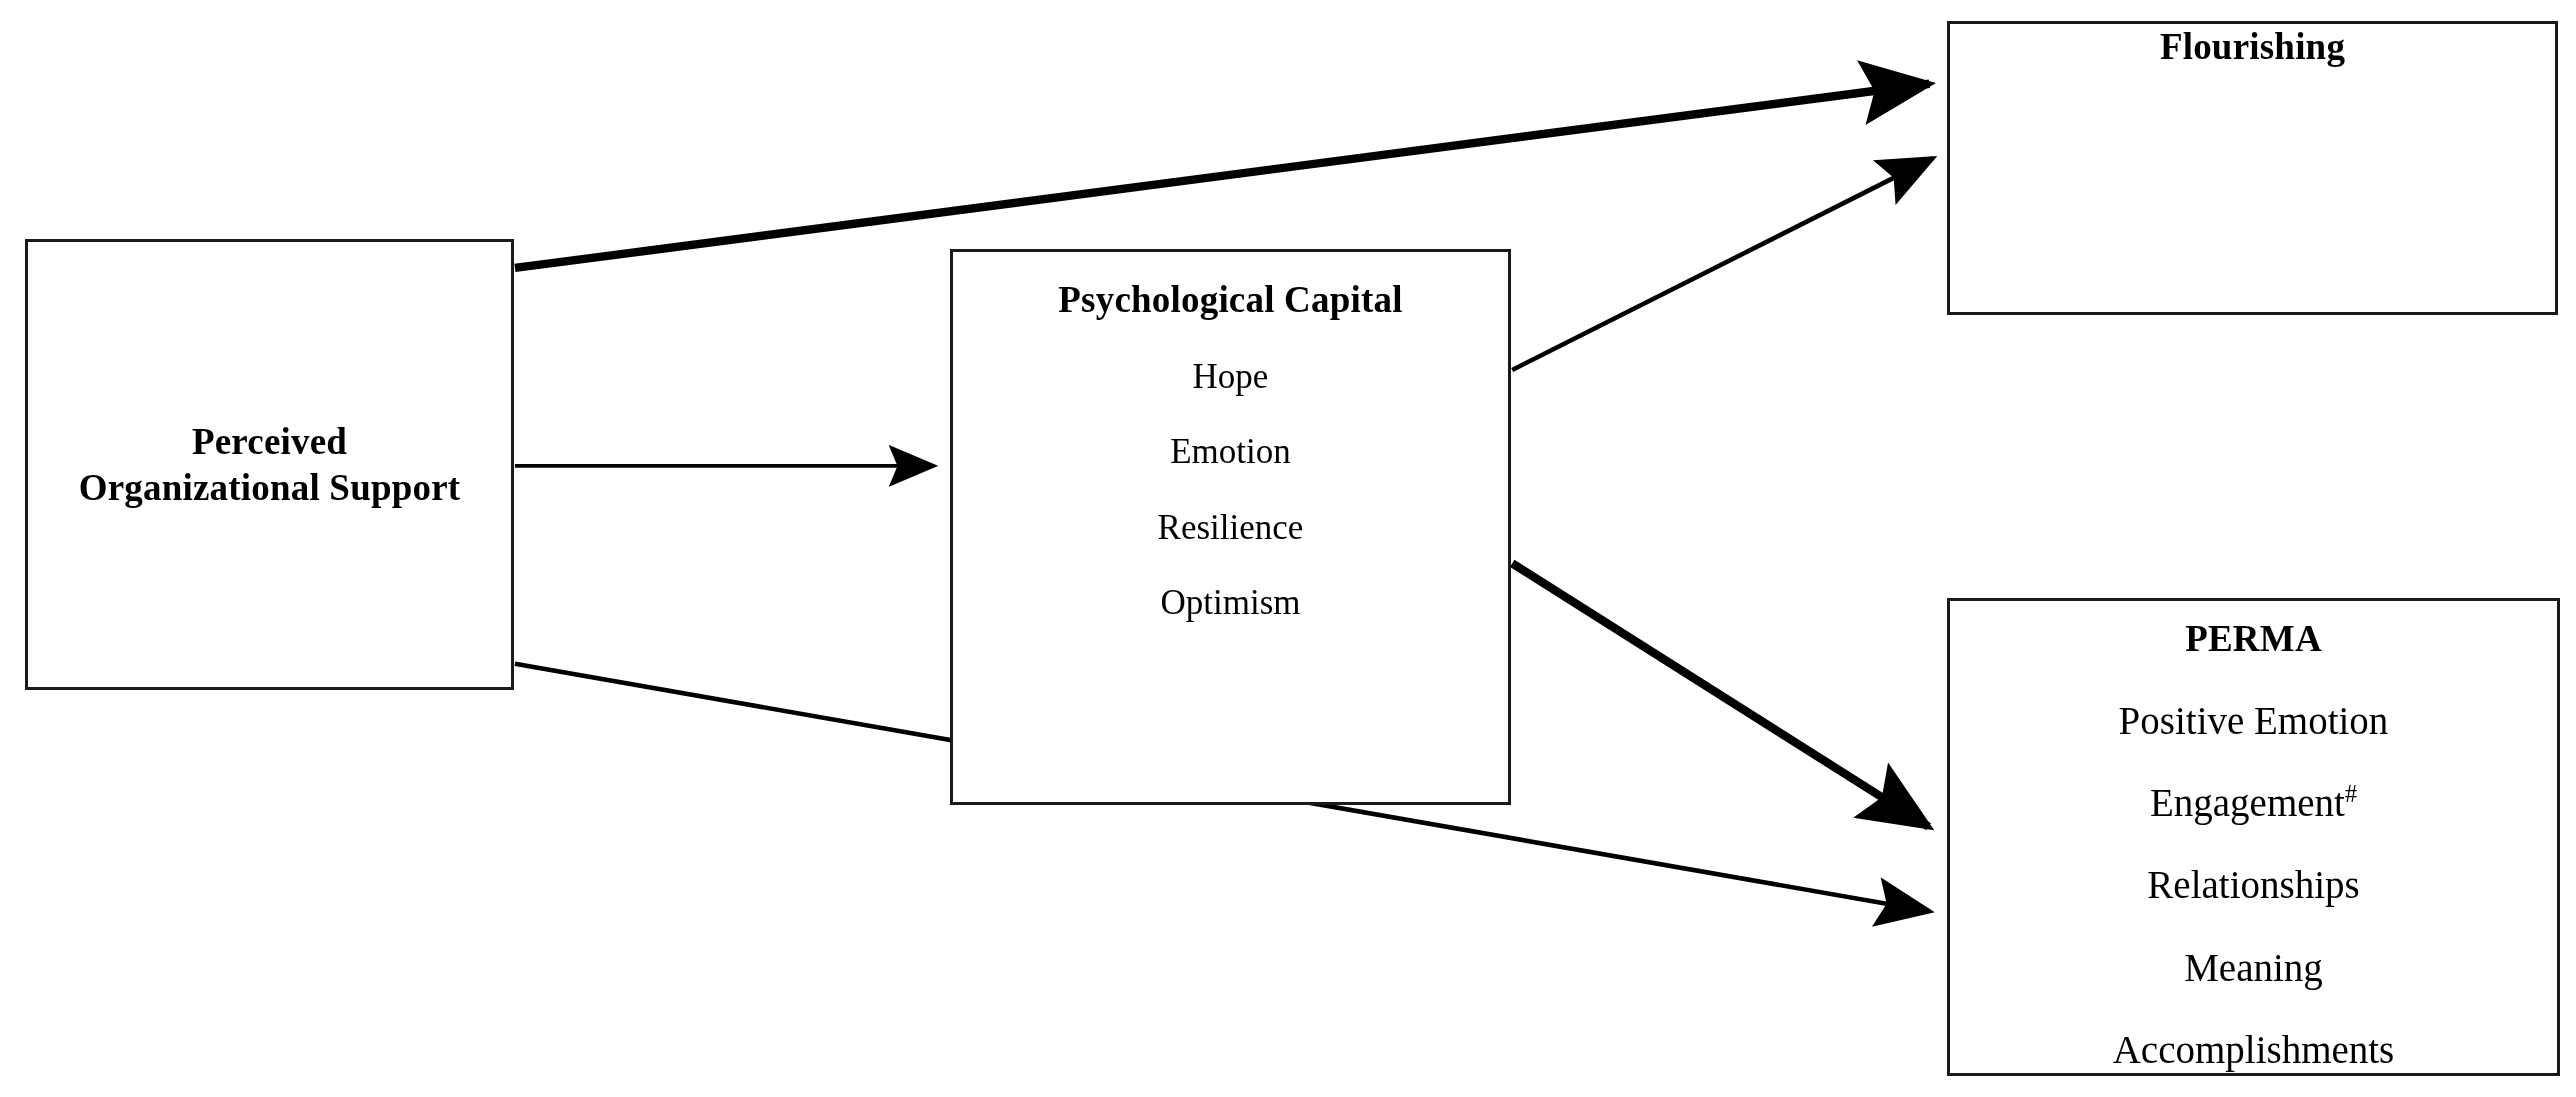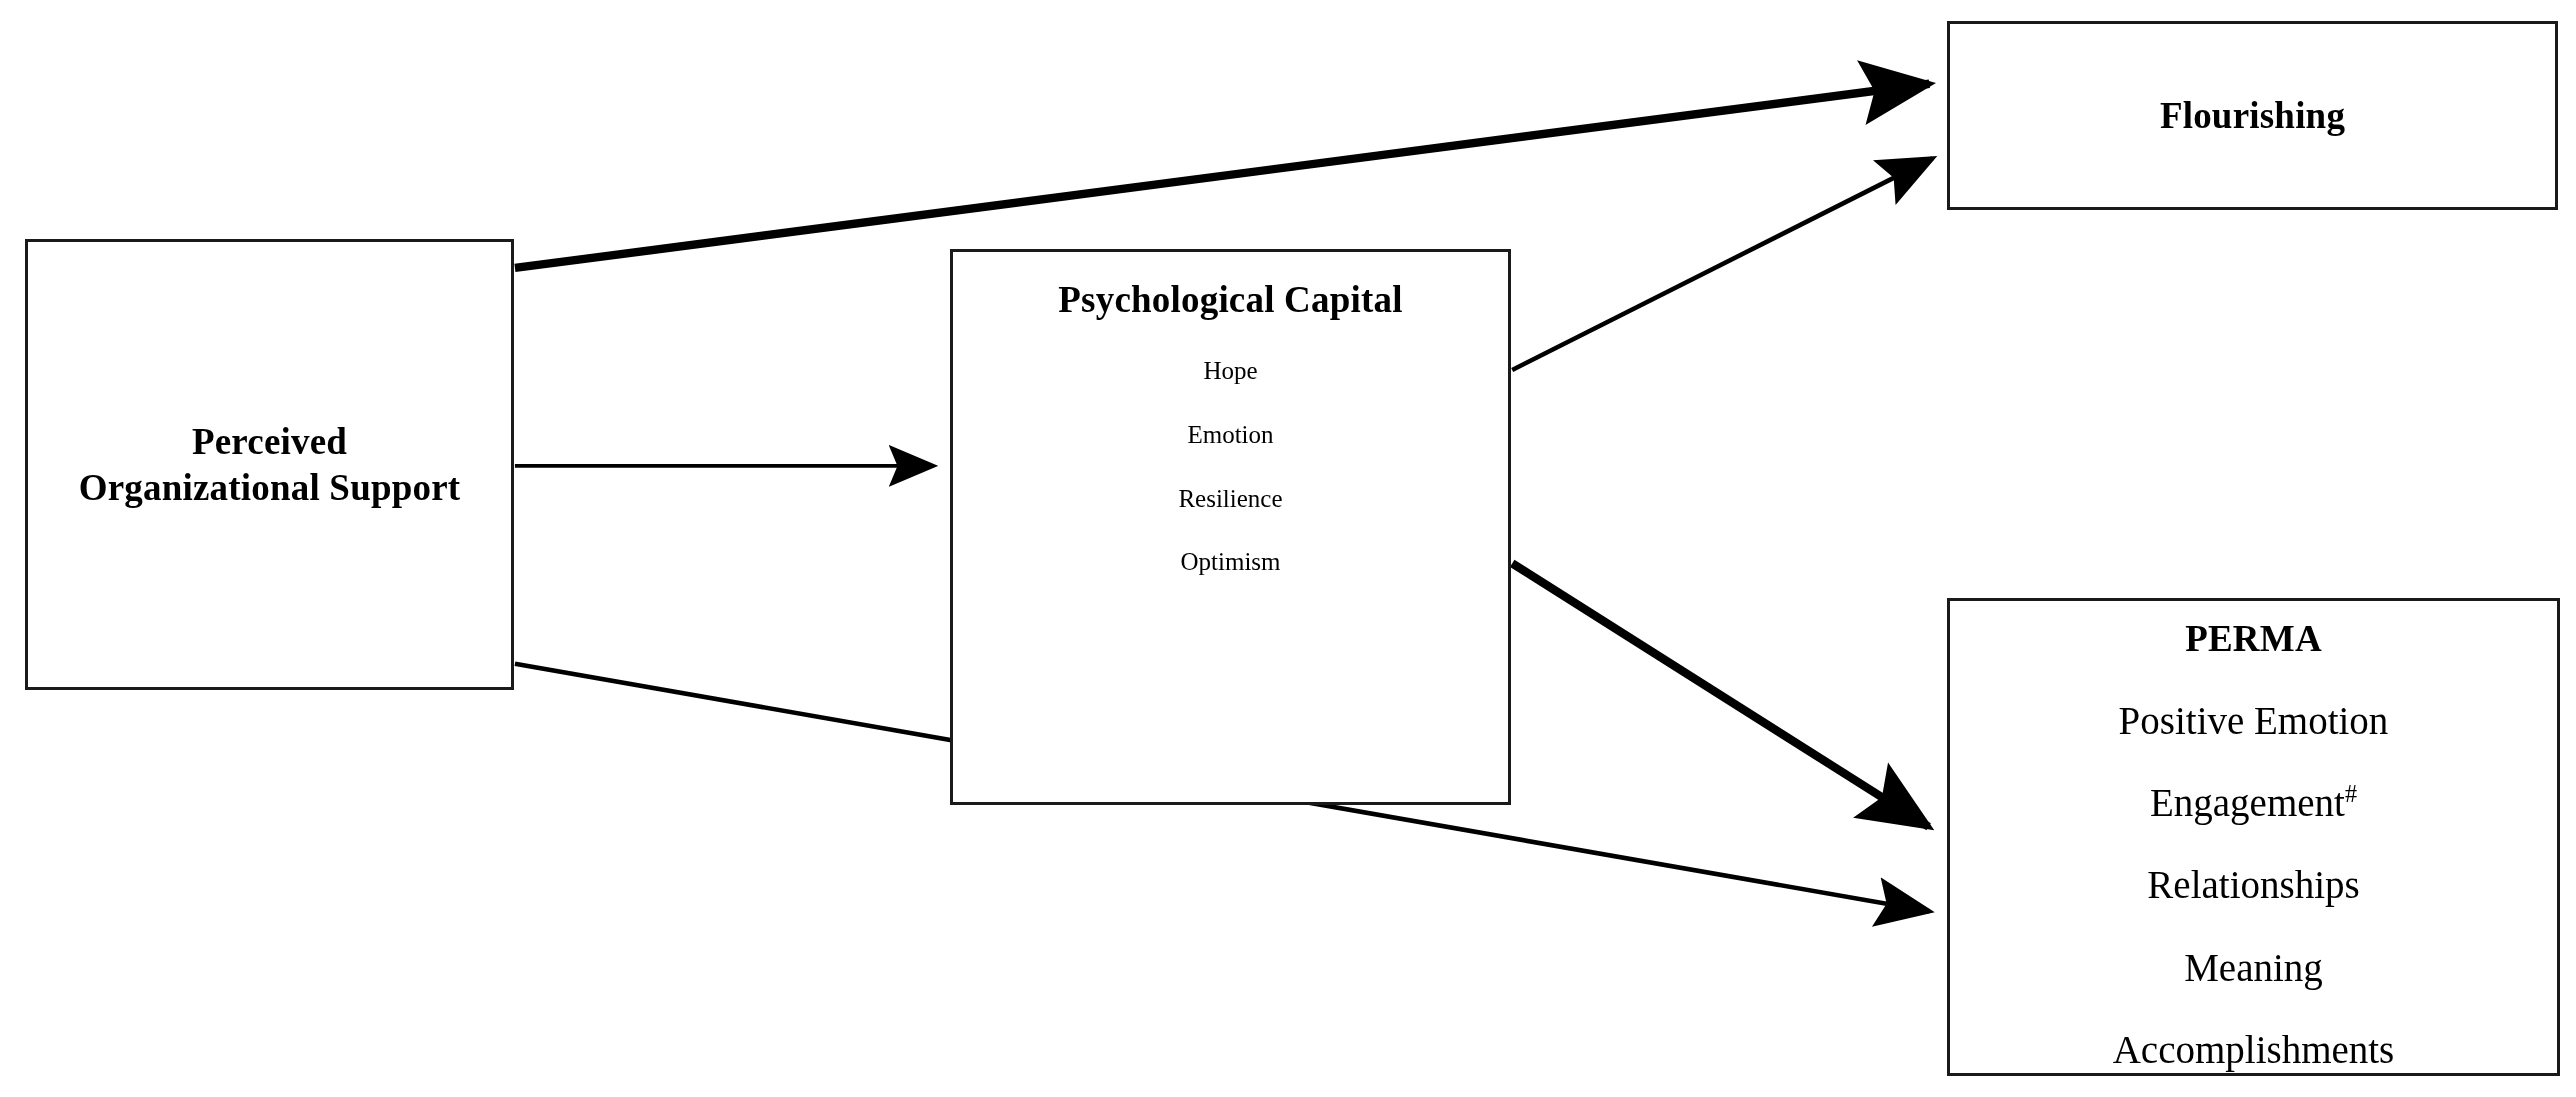--- a/index.html
+++ b/index.html
@@ -67,34 +67,33 @@
     width: 561px;
     height: 556px;
     justify-content: flex-start;
     padding-top: 25px;
   }
   #node-psycap .node-title {
     font-size: 37px;
     margin-bottom: 35px;
   }
   #node-psycap .node-item {
-    font-size: 25px;
+    font-size: 35px;
     margin-bottom: 35px;
   }
   #node-psycap .node-item:last-child {
     margin-bottom: 12px;
   }
 
   
   #node-flourishing {
     left: 1947px;
     top: 21.3px;
     width: 611px;
-    height: 189px;
-    justify-content: center;
+    height: 294px;
   }
   #node-flourishing .node-title {
     font-size: 37px;
   }
 
   
   #node-perma {
     left: 1947px;
     top: 598px;
     width: 613px;

